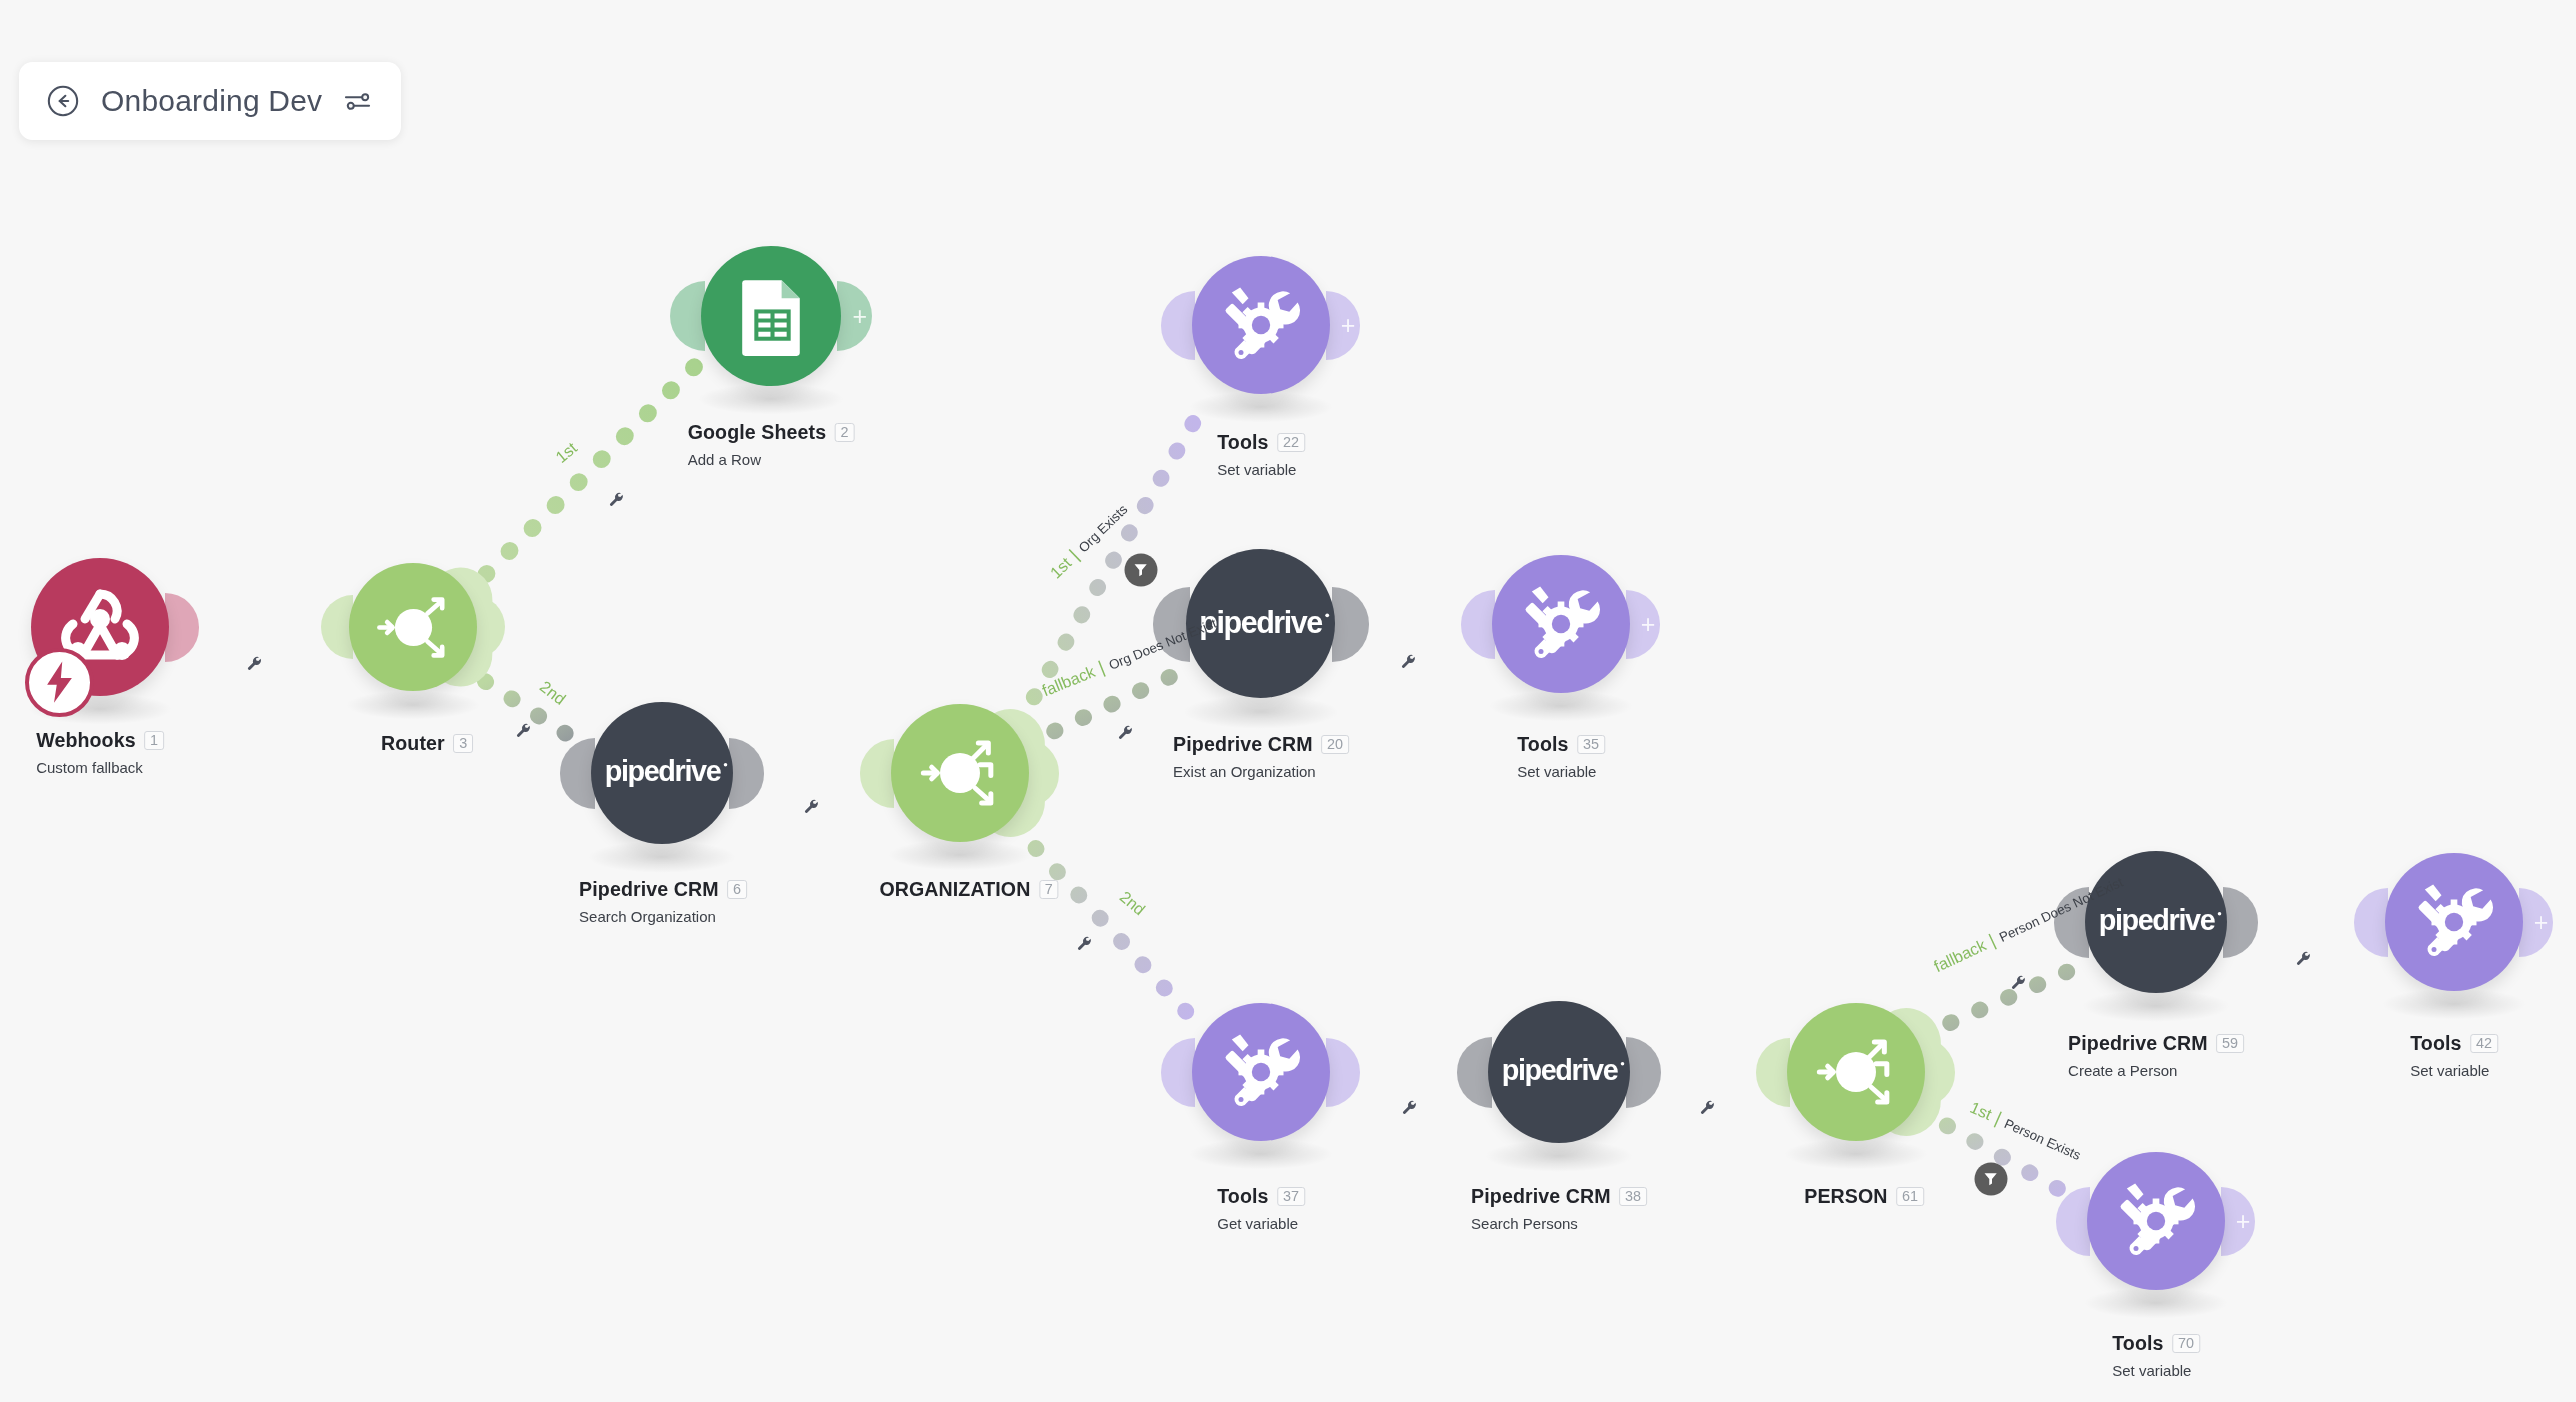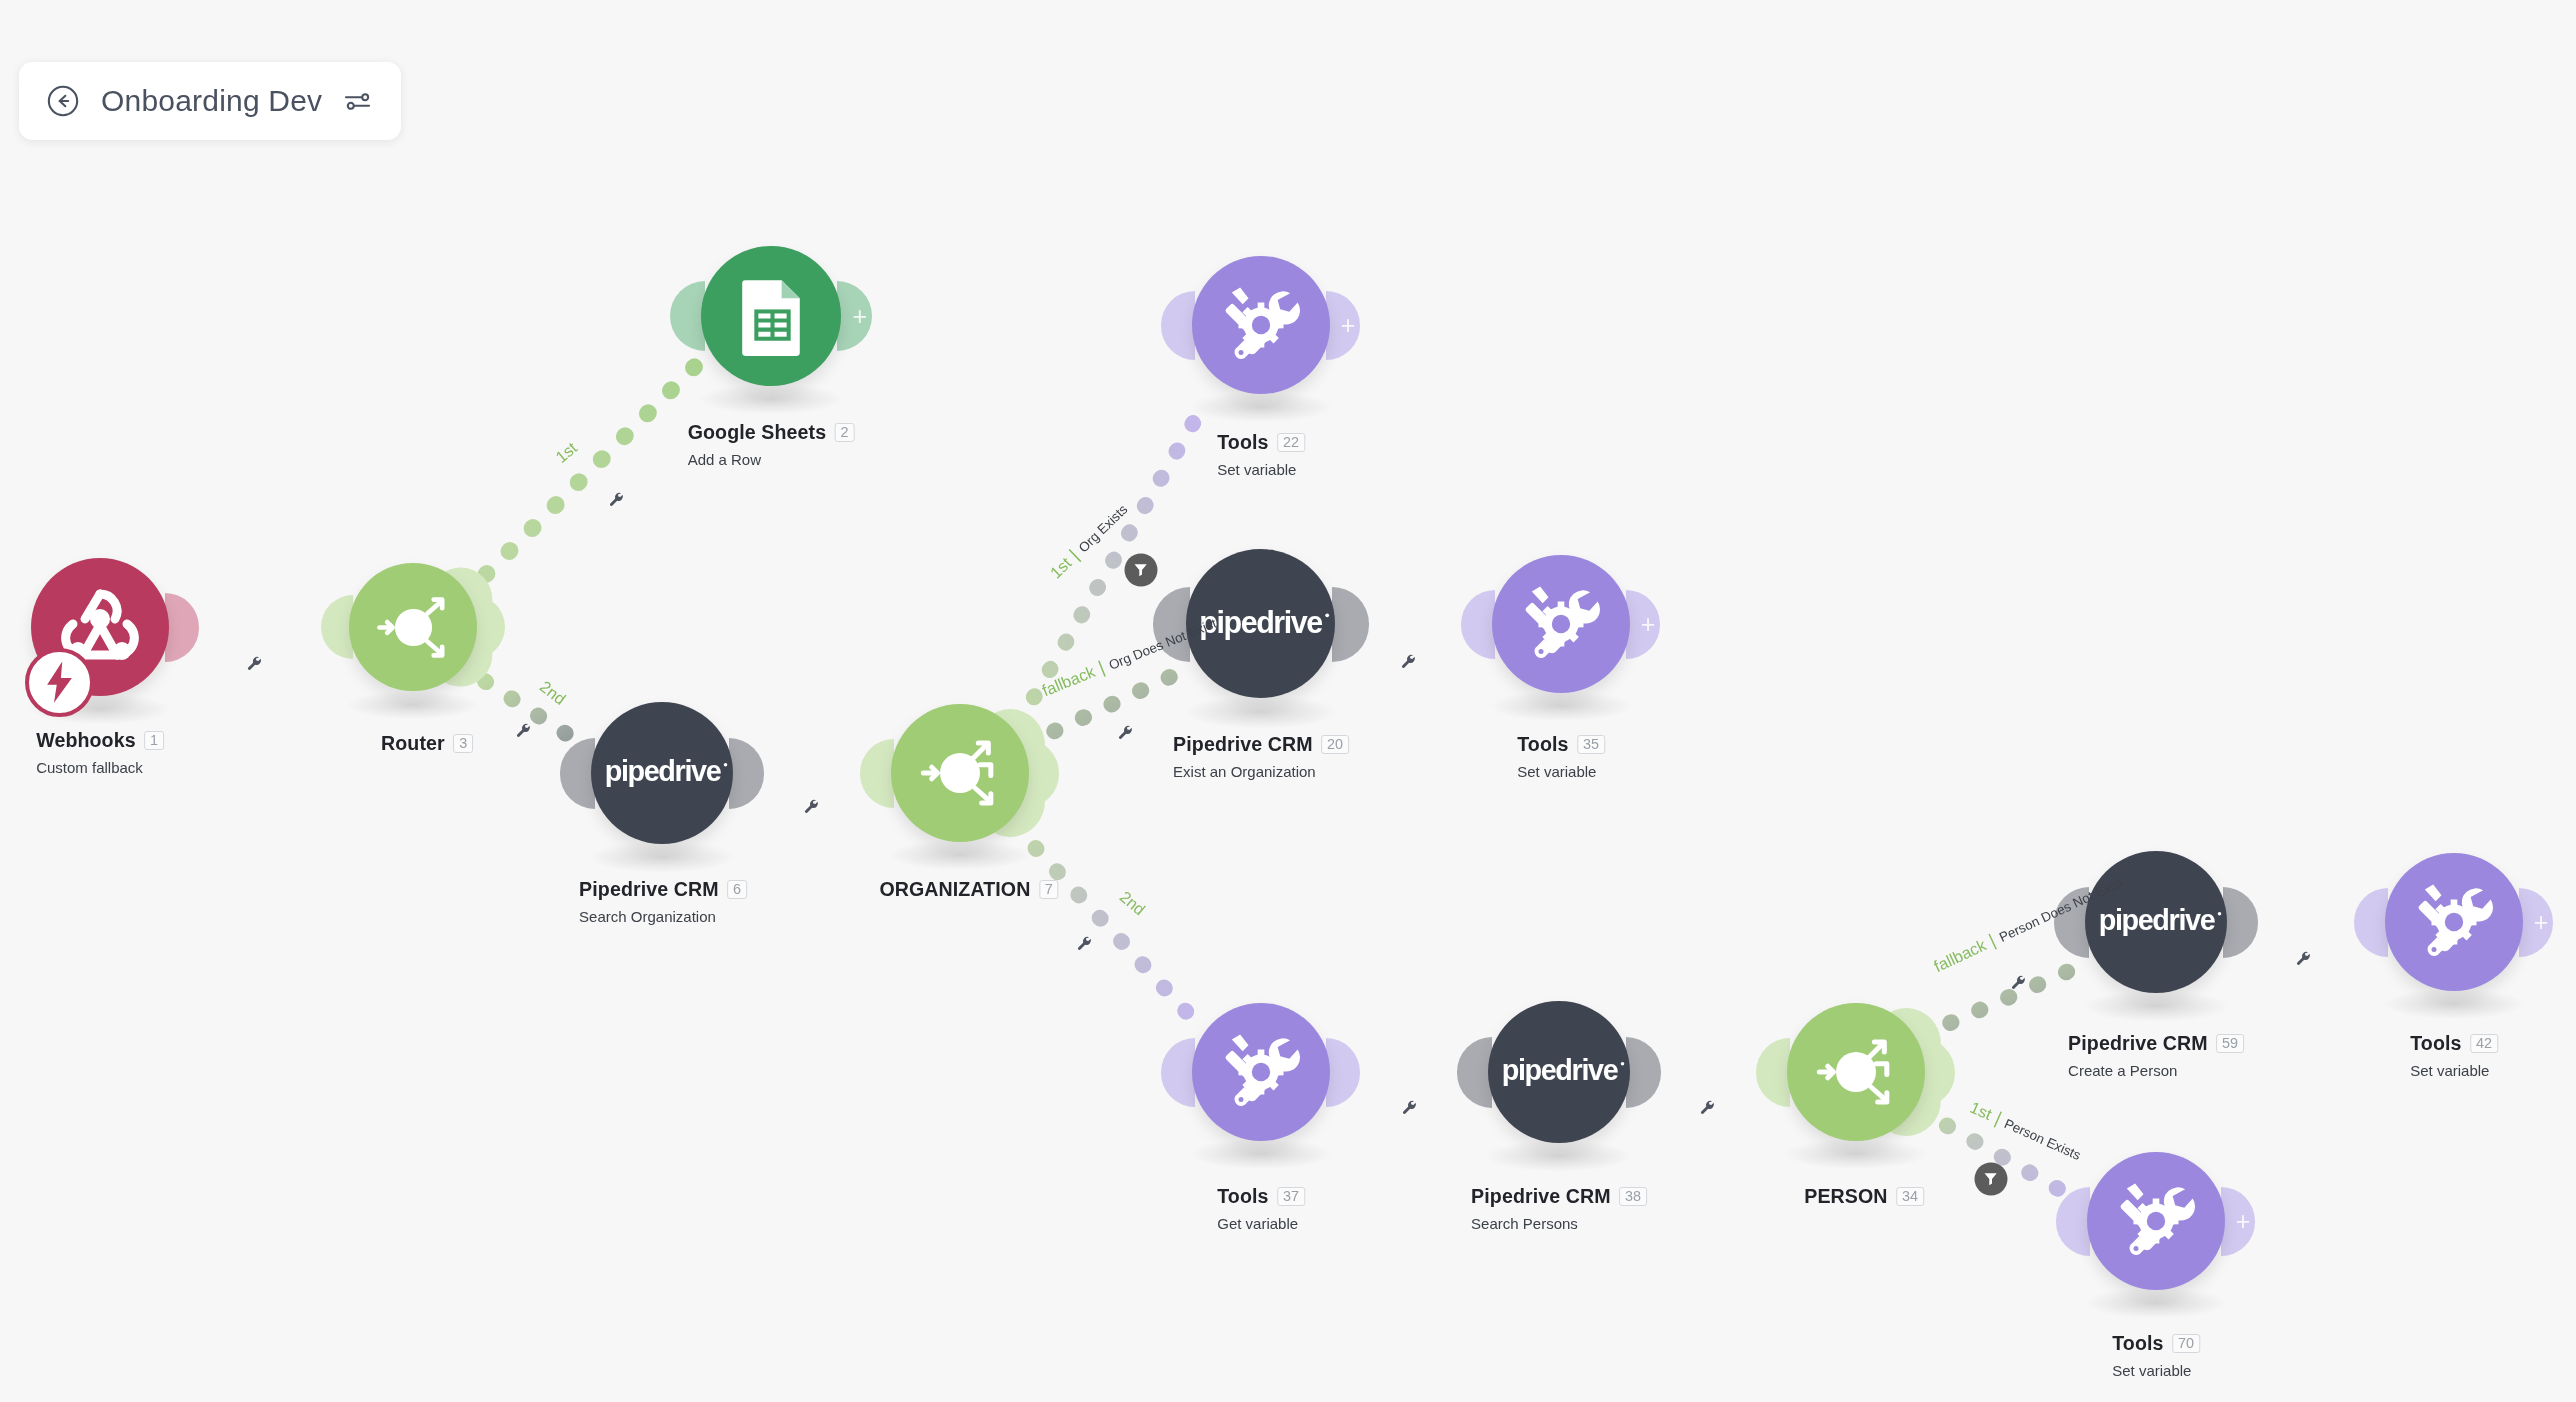--- a/index.html
+++ b/index.html
@@ -613,21 +613,21 @@
         <path d="M84 50 L97 50 L97 63" transform="rotate(0 90 56)"></path>
         <line x1="78" y1="78" x2="96" y2="94"></line>
         <path d="M86 96 L97 96 L97 85"></path>
       </g>
     </svg>
       </div>
       </div>
       <div class="node-label" style="left: 1864px; top: 1185px;">
         <div class="title-row">
        <span class="name">PERSON</span>
-       <span class="badge">34</span>
+       <span class="badge">61</span>
      </div>
       </div>
       <div class="node" style="left: 2156px; top: 922px;">
         <div class="node-shadow" style="left:0px;top:84px;width:149px;height:32px;"></div>
         <div class="port in" style="left:-102px;top:-35px;width:35px;height:71px;
              border-radius:71px 0 0 71px;background:#a9abb0;"></div>
         <div class="port out" style="left:67px;top:-35px;width:35px;height:71px;
              border-radius:0 71px 71px 0;background:#a9abb0;
              padding-left:10.6px;box-sizing:border-box;"></div>
         <div class="bubble" style="left:-71px;top:-71px;width:142px;height:142px;background:#3f4550;">

